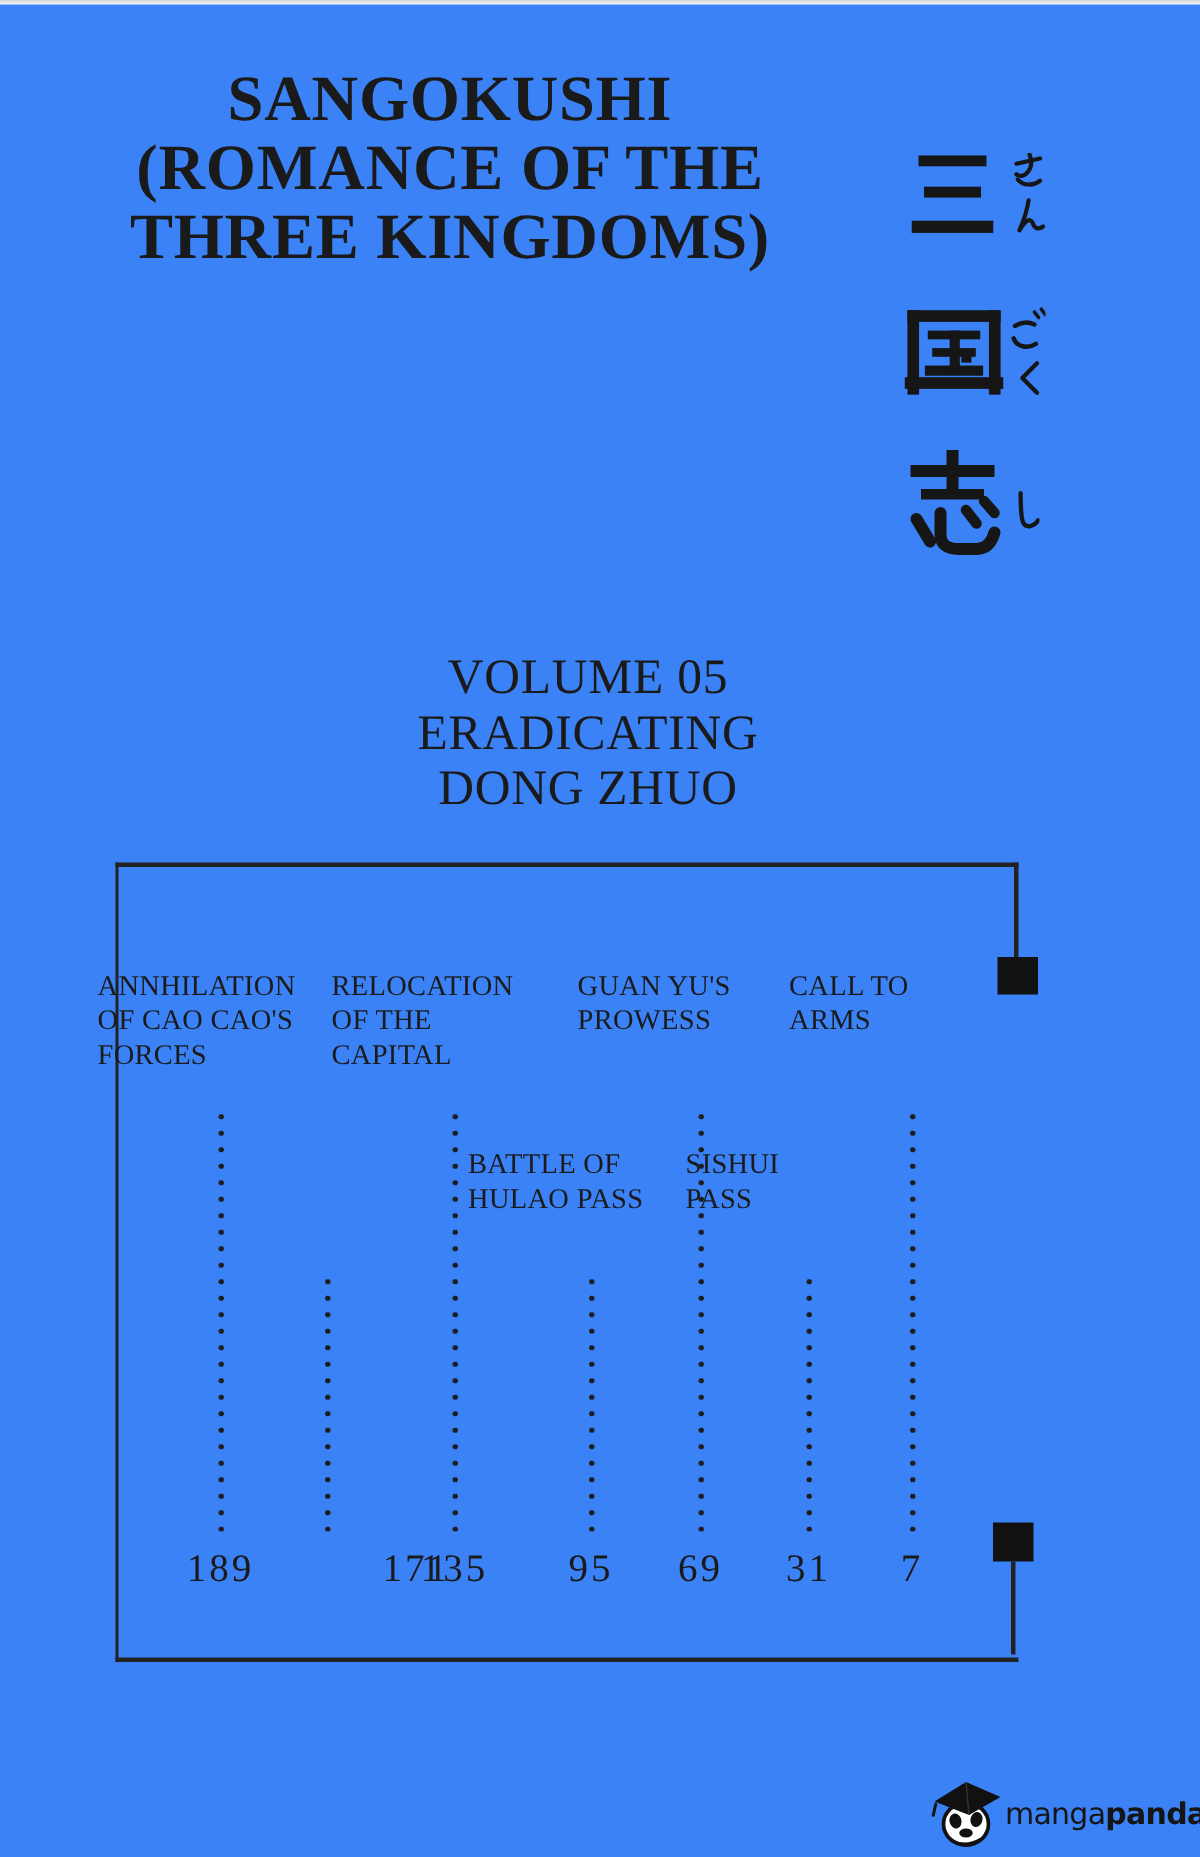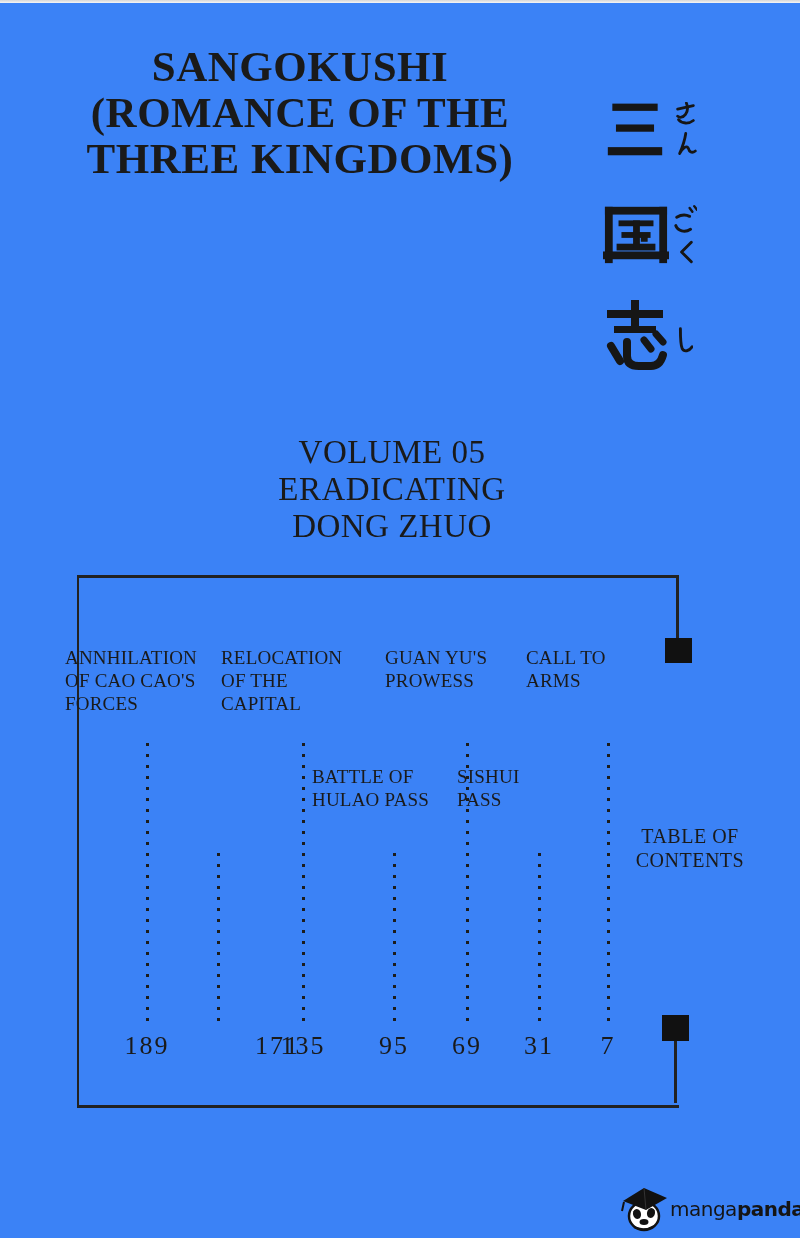--- a/index.html
+++ b/index.html
@@ -103,22 +103,20 @@
   <div id="volume-title">VOLUME 05
 ERADICATING
 DONG ZHUO</div>
 
   <div id="toc-box"></div>
   <div class="toc-line" style="left:676px;top:575px;width:3px;height:64px"></div>
   <div class="toc-square" style="left:665px;top:638px;width:27px;height:25px"></div>
   <div class="toc-square" style="left:662px;top:1015px;width:27px;height:26px"></div>
   <div class="toc-line" style="left:674px;top:1041px;width:3px;height:62px"></div>
 
-  <div id="toc-label">TABLE OF
-CONTENTS</div>
 
   <div id="toc-columns">
       <div class="toc-col" style="left: 65px;">
         <div class="toc-title" style="top: 646px;">ANNHILATION
 OF CAO CAO'S
 FORCES</div>
         <div class="toc-dots" style="top: 739px; height: 282px;"></div>
         <div class="toc-page-num" style="top: 1031px;">189</div>
       </div>
       <div class="toc-col" style="left: 136px;">

